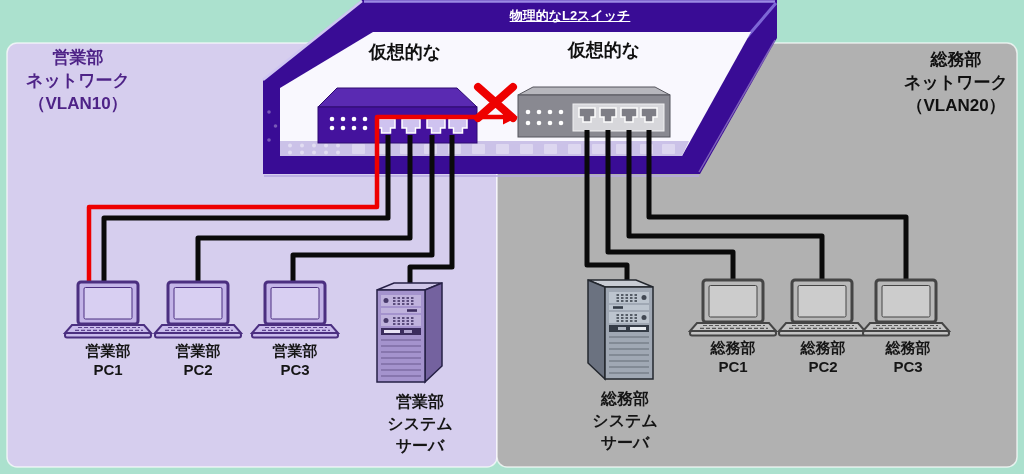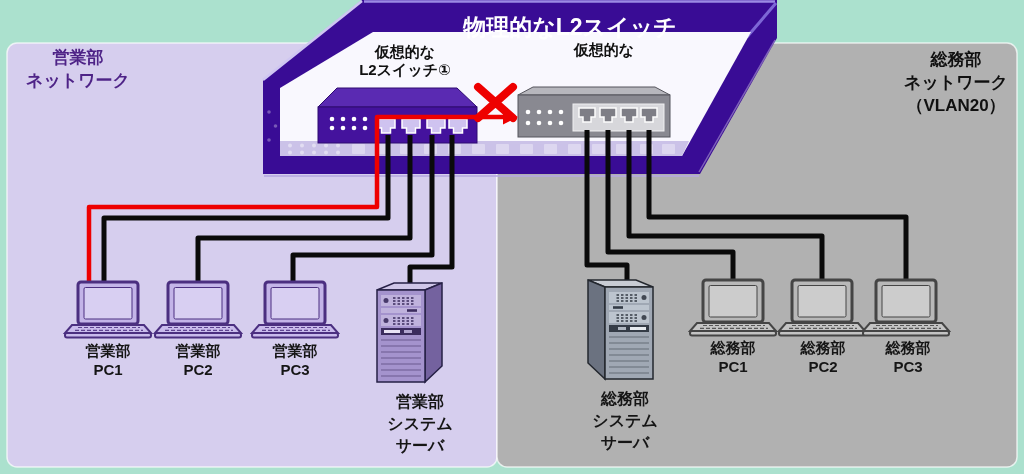--- a/index.html
+++ b/index.html
@@ -1,22 +1,22 @@
 <!DOCTYPE html>
 <html><head>
 <meta charset="utf-8">
 <style>
   html,body{margin:0;padding:0;}
   body{font-family:"Liberation Sans","DejaVu Sans",sans-serif;}
   .stage{position:relative;width:1024px;height:474px;overflow:hidden;background:#abe1ce;}
   .stage svg{position:absolute;left:0;top:0;z-index:0;}
   .lbl{position:absolute;z-index:2;text-align:center;font-weight:bold;color:#151515;}
   .lbl span{display:block;}
-  .title-lbl{left:375px;top:17px;width:390px;font-size:23px;line-height:21px;color:#ffffff;}
-  .vsw-lbl{font-size:15px;line-height:18px;color:#101010;}
+  .title-lbl{left:375px;top:5px;width:390px;font-size:13px;line-height:21px;color:#ffffff;text-decoration:underline;}
+  .vsw-lbl{font-size:18px;line-height:18px;color:#101010;}
   .vsw1-lbl{left:325px;top:43px;width:160px;}
   .vsw2-lbl{left:524px;top:41px;width:160px;}
   .region-lbl{font-size:17px;line-height:23px;}
   .sales-region-lbl{left:5px;top:46px;width:146px;color:#4e2387;}
   .admin-region-lbl{left:883px;top:48px;width:146px;color:#101010;}
   .dev-lbl{font-size:15px;line-height:19px;width:100px;}
   .srv-lbl{font-size:16px;line-height:22px;width:130px;}
   .pos-spc1{left:58px;top:341px;} .pos-spc2{left:148px;top:341px;} .pos-spc3{left:245px;top:341px;}
   .pos-ssrv{left:355px;top:391px;}
   .pos-asrv{left:560px;top:388px;}
@@ -181,29 +181,29 @@
     <use href="#server-sym"></use>
   </g>
 </svg>
 
 <div class="lbl title-lbl">
   <span>物理的なL2スイッチ</span>
 </div>
 
 <div class="lbl vsw-lbl vsw1-lbl">
   <span>仮想的な</span>
-  <span>L2スイッチ①</span>
 </div>
 <div class="lbl vsw-lbl vsw2-lbl">
   <span>仮想的な</span>
 </div>
 
 <div class="lbl region-lbl sales-region-lbl">
   <span>営業部</span>
   <span>ネットワーク</span>
+  <span>（VLAN10）</span>
 </div>
 <div class="lbl region-lbl admin-region-lbl">
   <span>総務部</span>
   <span>ネットワーク</span>
   <span>（VLAN20）</span>
 </div>
 
 <div class="lbl dev-lbl pos-spc1">
   <span>営業部</span>
   <span>PC1</span>

